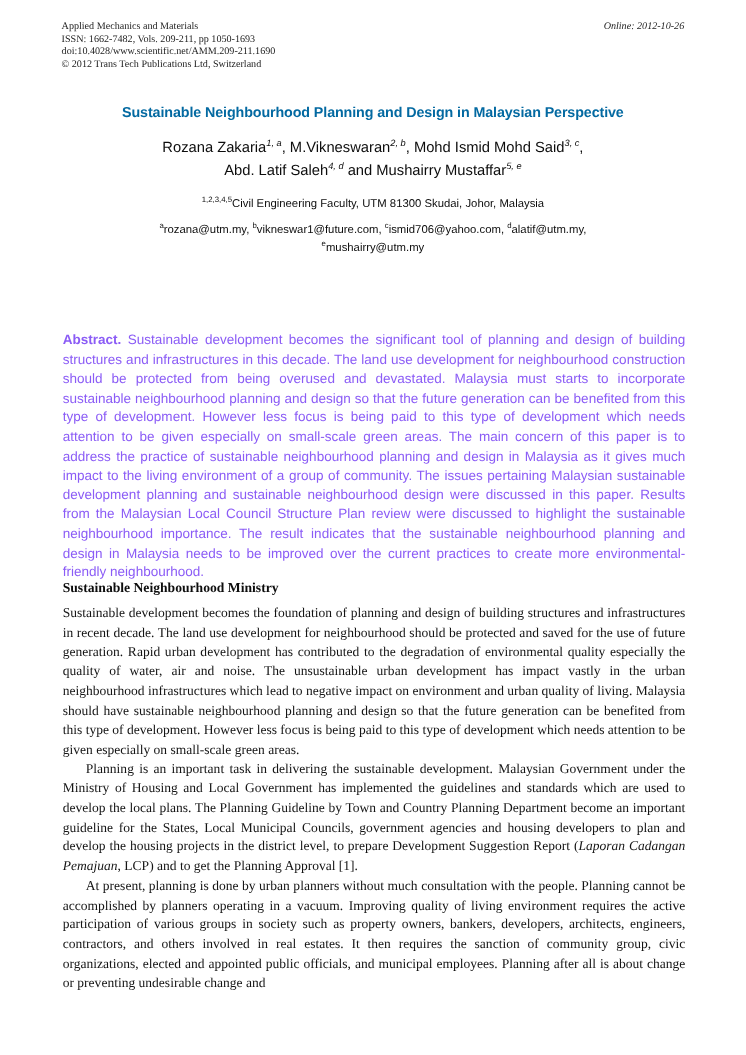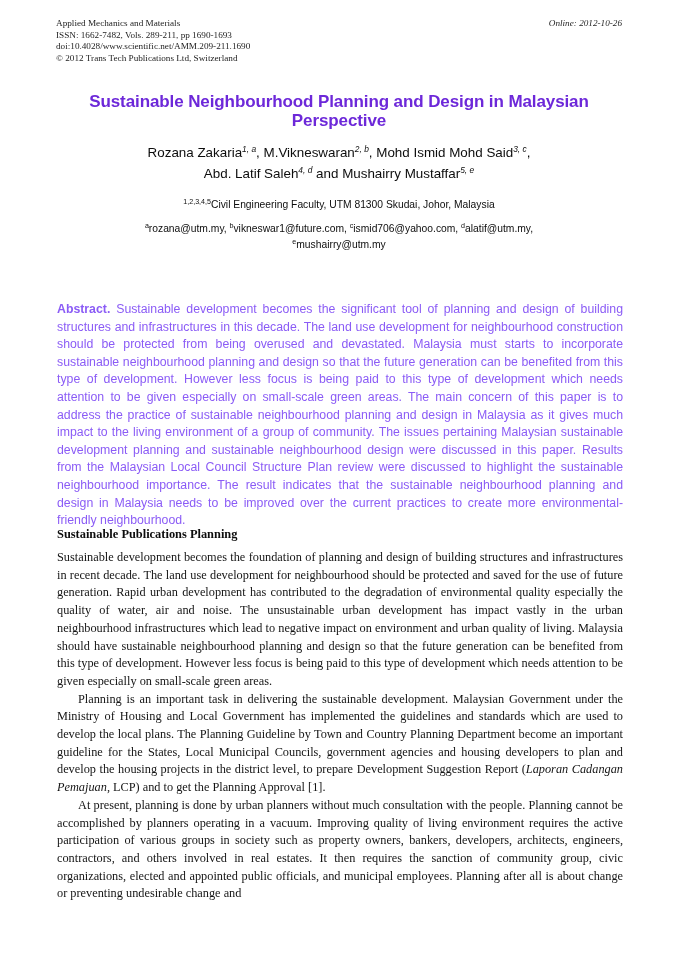--- a/index.html
+++ b/index.html
@@ -58,23 +58,23 @@
   .titleblock {
     position: absolute;
     left: 62px;
     top: 92px;
     width: 554px;
     text-align: center;
   }
   .paper-title {
     font-family: "Liberation Sans", sans-serif;
     font-weight: bold;
-    font-size: 17px;
+    font-size: 13px;
     line-height: 19px;
-    color: #6d28d9;
+    color: #0369a1;
     margin: 0;
     letter-spacing: -0.1px;
   }
   .authors {
     font-family: "Liberation Sans", sans-serif;
     font-size: 13.4px;
     line-height: 21px;
     color: #0d0d0d;
     margin-top: 12px;
   }
@@ -175,21 +175,21 @@
   .body-text i { font-style: italic; }
 </style>
 </head>
 <body>
 
 <div class="page">
 
   <div class="masthead">
     <div class="masthead-left">
       <div>Applied Mechanics and Materials</div>
-      <div>ISSN: 1662-7482, Vols. 289-211, pp 1690-1693</div>
+      <div>ISSN: 1662-7482, Vols. 209-211, pp 1050-1693</div>
       <div>doi:10.4028/www.scientific.net/AMM.209-211.1690</div>
       <div>© 2012 Trans Tech Publications Ltd, Switzerland</div>
     </div>
     <div class="masthead-right">Online: 2012-10-26</div>
   </div>
 
   <div class="titleblock">
     <h1 class="paper-title">Sustainable Neighbourhood Planning and Design in Malaysian Perspective</h1>
 
     <div class="authors">
@@ -205,21 +205,21 @@
       <sup>a</sup><span>rozana@utm.my, </span><sup>b</sup><span>vikneswar1@future.com, </span><sup>c</sup><span>ismid706@yahoo.com, </span><sup>d</sup><span>alatif@utm.my,</span><br>
       <sup>e</sup><span>mushairry@utm.my</span>
     </div>
   </div>
 
 
   <div class="abstract">
     <span class="ab-label">Abstract.</span><span> Sustainable development becomes the significant tool of planning and design of building structures and infrastructures in this decade. The land use development for neighbourhood construction should be protected from being overused and devastated. Malaysia must starts to incorporate sustainable neighbourhood planning and design so that the future generation can be benefited from this type of development.  However less focus is being paid to this type of development which needs attention to be given especially on small-scale green areas. The main concern of this paper is to address the practice of sustainable neighbourhood planning and design in Malaysia as it gives much impact to the living environment of a group of community.  The issues pertaining Malaysian sustainable development planning and sustainable neighbourhood design were discussed in this paper. Results from the Malaysian Local Council Structure Plan review were discussed to highlight the sustainable neighbourhood importance. The result indicates that the sustainable neighbourhood planning and design in Malaysia needs to be improved over the current practices to create more environmental-friendly neighbourhood.</span>
   </div>
 
-  <div class="section-heading">Sustainable Publications Planning</div>
+  <div class="section-heading">Sustainable Neighbourhood Ministry</div>
 
   <div class="body-text">
     <p>Sustainable development becomes the foundation of planning and design of building structures and infrastructures in recent decade. The land use development for neighbourhood should be protected and saved for the use of future generation. Rapid urban development has contributed to the degradation of environmental quality especially the quality of water, air and noise. The unsustainable urban development has impact vastly in the urban neighbourhood infrastructures which lead to negative impact on environment and urban quality of living. Malaysia should have sustainable neighbourhood planning and design so that the future generation can be benefited from this type of development.  However less focus is being paid to this type of development which needs attention to be given especially on small-scale green areas.</p>
     <p class="indented"><span>Planning is an important task in delivering the sustainable development. Malaysian Government under the Ministry of Housing and Local Government has implemented the guidelines and standards which are used to develop the local plans. The Planning Guideline by Town and Country Planning Department become an important guideline for the States, Local Municipal Councils, government agencies and housing developers to plan and develop the housing projects in the district level, to prepare Development Suggestion Report (</span><i>Laporan Cadangan Pemajuan</i><span>, LCP) and to get the Planning Approval [1].</span></p>
     <p class="indented">At present, planning is done by urban planners without much consultation with the people. Planning cannot be accomplished by planners operating in a vacuum. Improving quality of living environment requires the active participation of various groups in society such as property owners, bankers, developers, architects, engineers, contractors, and others involved in real estates. It then requires the sanction of community group, civic organizations, elected and appointed public officials, and municipal employees. Planning after all is about change or preventing undesirable change and</p>
   </div>
 
 </div>
 
 </body></html>

